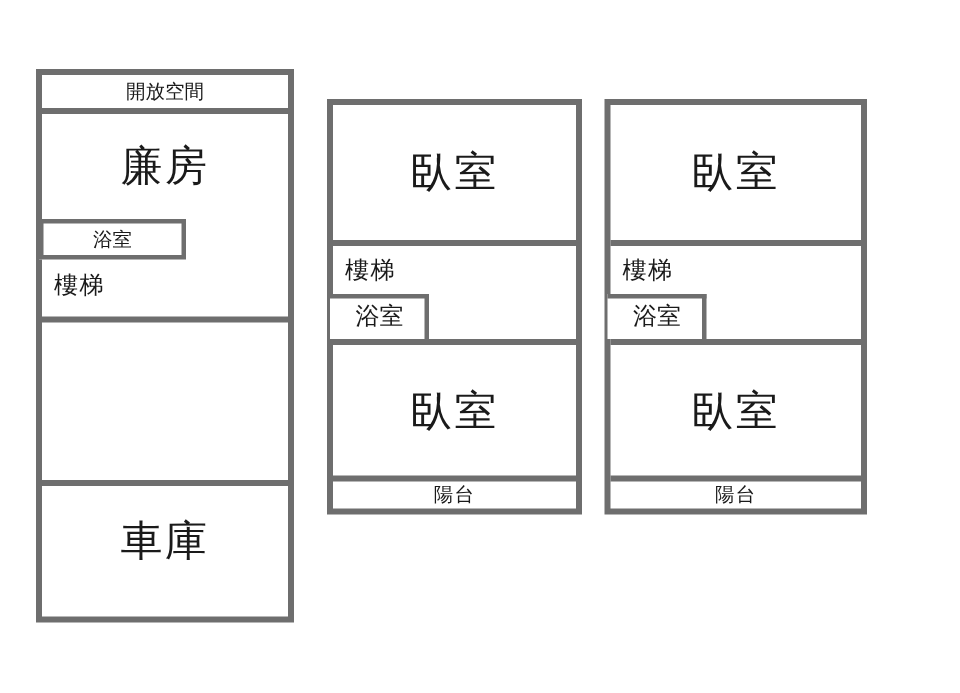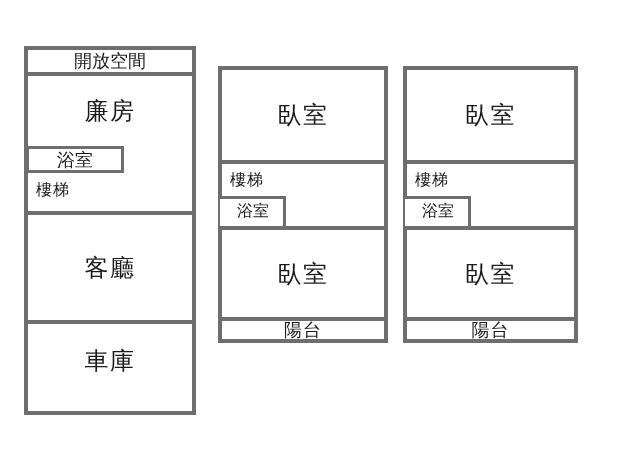--- a/index.html
+++ b/index.html
@@ -44,22 +44,22 @@
   }
 
   
   .hwall {
     position: absolute;
     background: #6e6e6e;
     height: 4px;
   }
 
   
-  .lbl-xl   { font-size: 24px; font-weight: 500; }
-  .lbl-sm   { font-size: 18px; font-weight: 400; }
+  .lbl-xl   { font-size: 28px; font-weight: 500; }
+  .lbl-sm   { font-size: 13px; font-weight: 400; }
   .lbl-md   { font-size: 16px; font-weight: 400; }
 
   
   .boxroom {
     position: absolute;
     box-sizing: border-box;
     border: 3px solid #6e6e6e;
     background: #ffffff;
     display: flex;
     align-items: center;
@@ -116,21 +116,20 @@
     <div class="hwall" style="left:0; top:22px; width:164px;"></div>
 
     <div class="room lbl-xl" style="left:0; top:26px; width:164px; height:70px;">廉房</div>
 
     <div class="boxroom lbl-sm" style="left:-2px; top:96px; width:98px; height:27px;">浴室</div>
 
     <div class="room lbl-md" style="left:8px; top:125px; width:80px; height:30px; justify-content:flex-start;">樓梯</div>
 
     <div class="hwall" style="left:0; top:161px; width:164px;"></div>
 
-    <div class="room lbl-xl" style="left:0; top:165px; width:164px; height:105px;">客廳</div>
 
     <div class="hwall" style="left:0; top:270px; width:164px;"></div>
 
     <div class="room lbl-xl" style="left:0; top:274px; width:164px; height:74px;">車庫</div>
   </div>
 
   <div class="unit" style="left:218px; top:66px; width:170px; height:277px;">
 
     <div class="room lbl-xl" style="left:0; top:0; width:162px; height:90px;">臥室</div>
 

